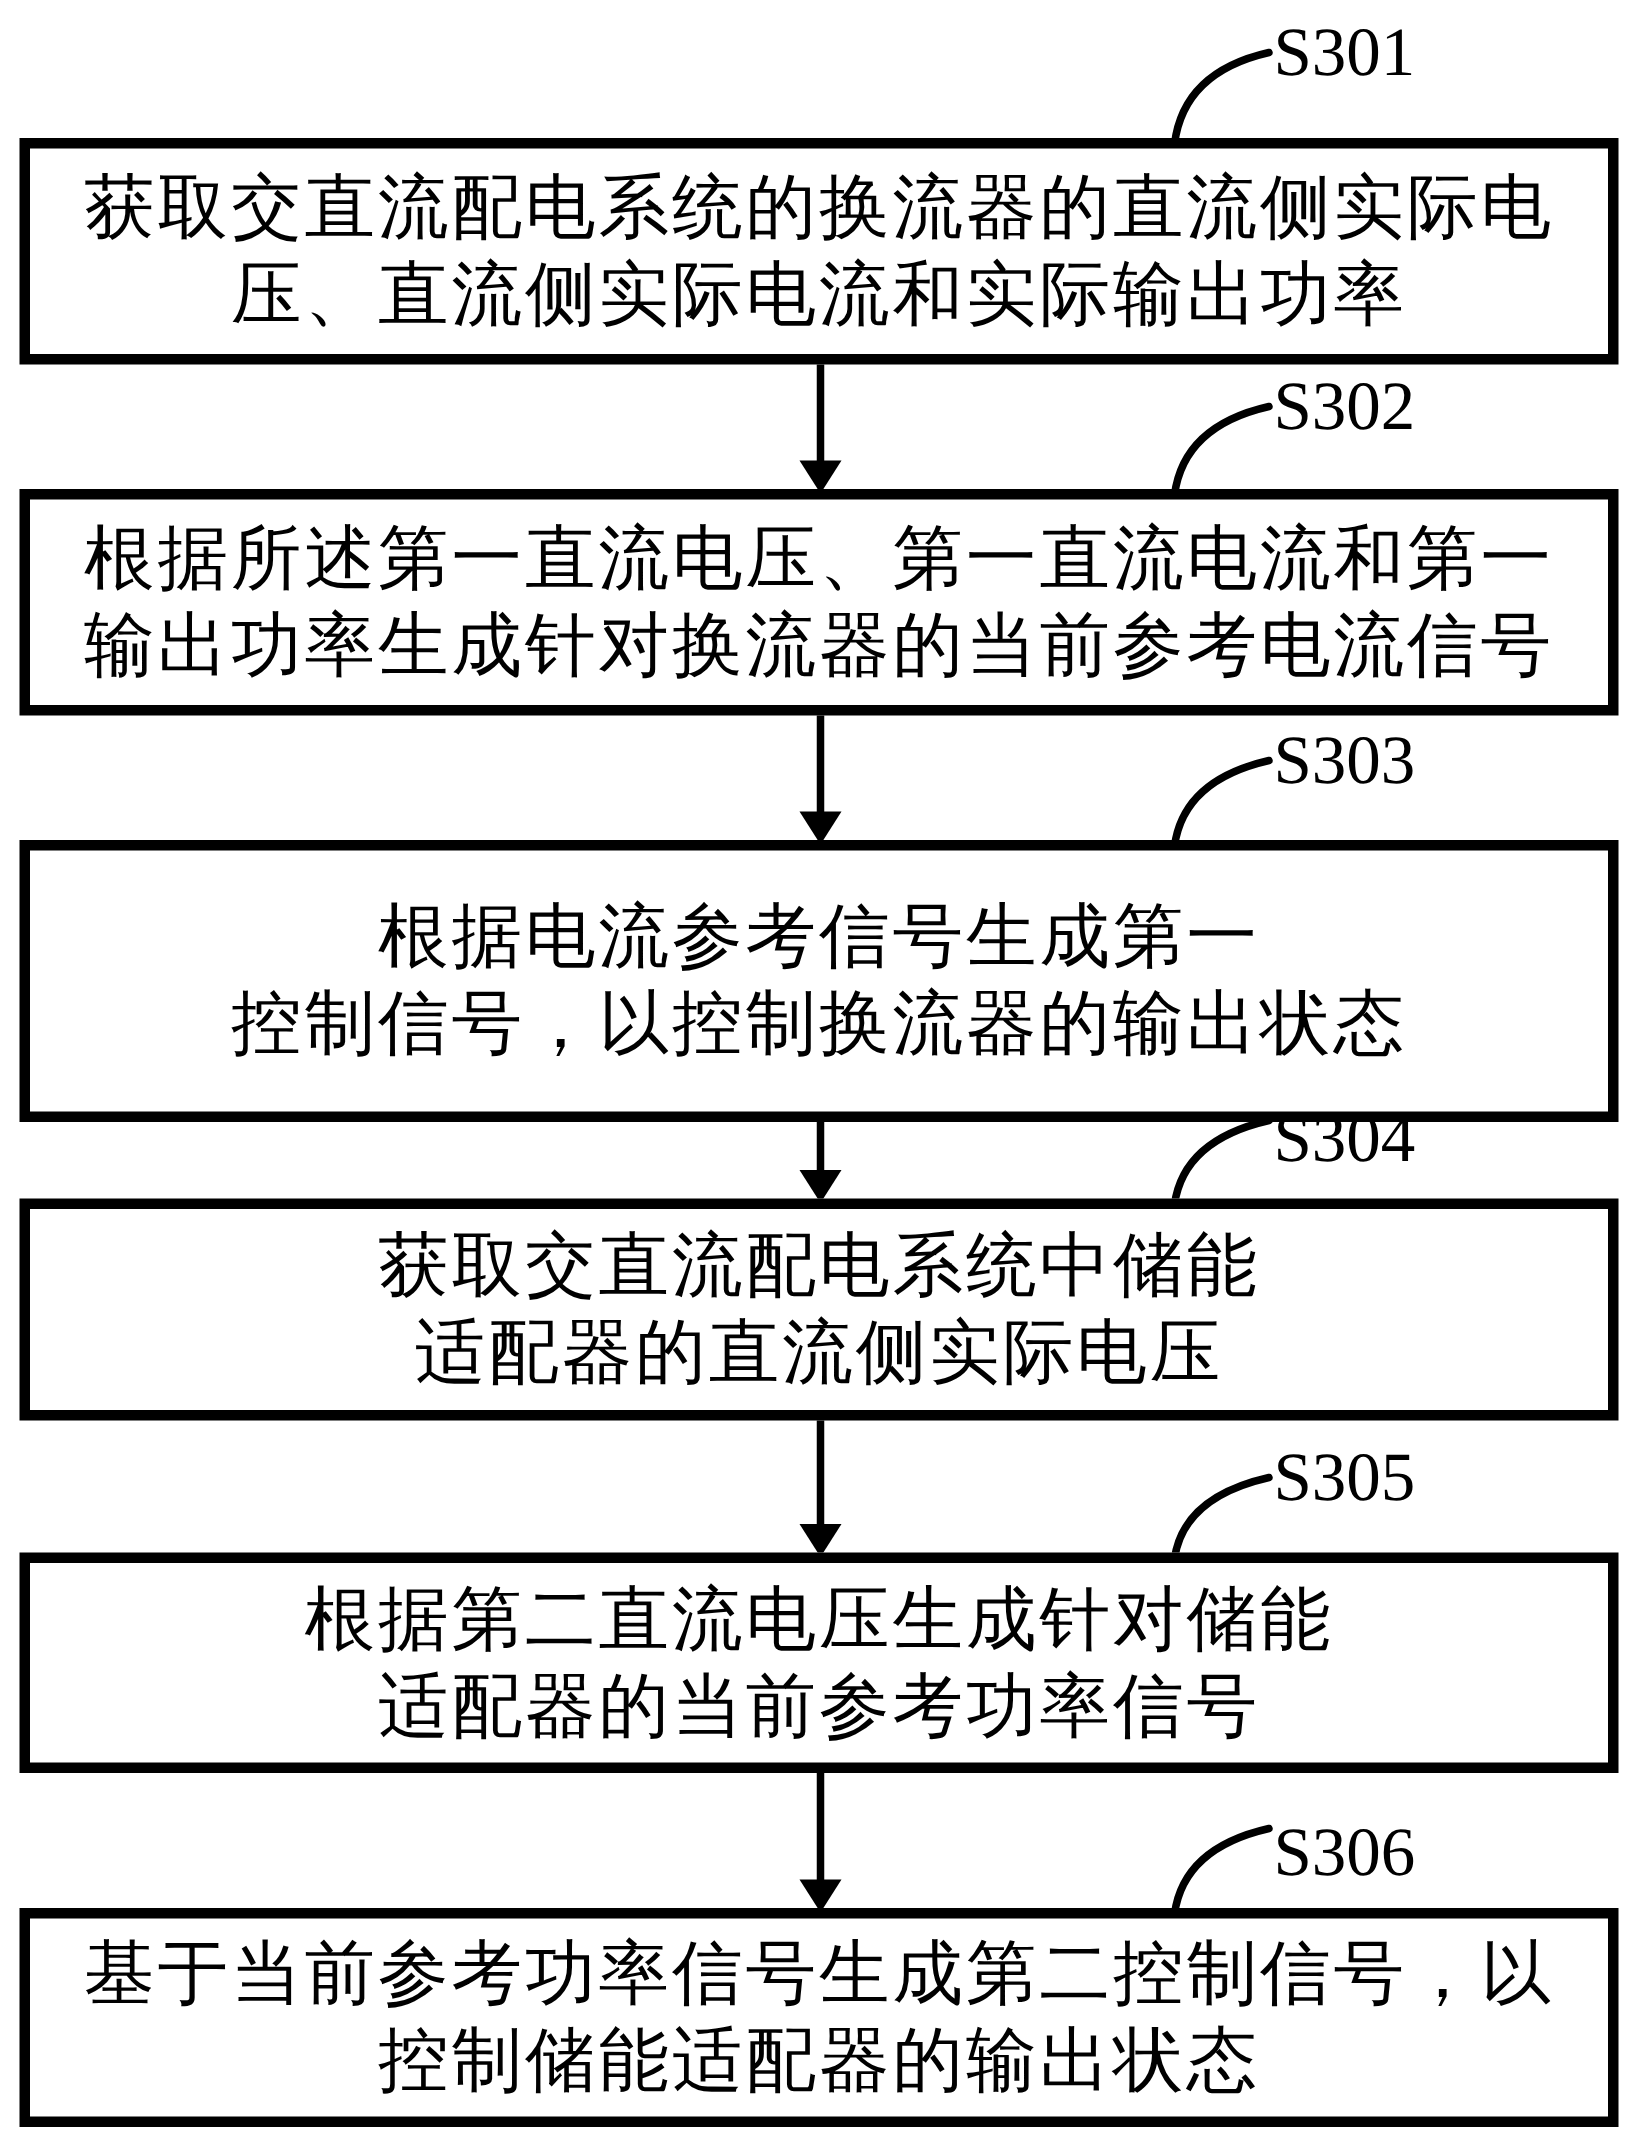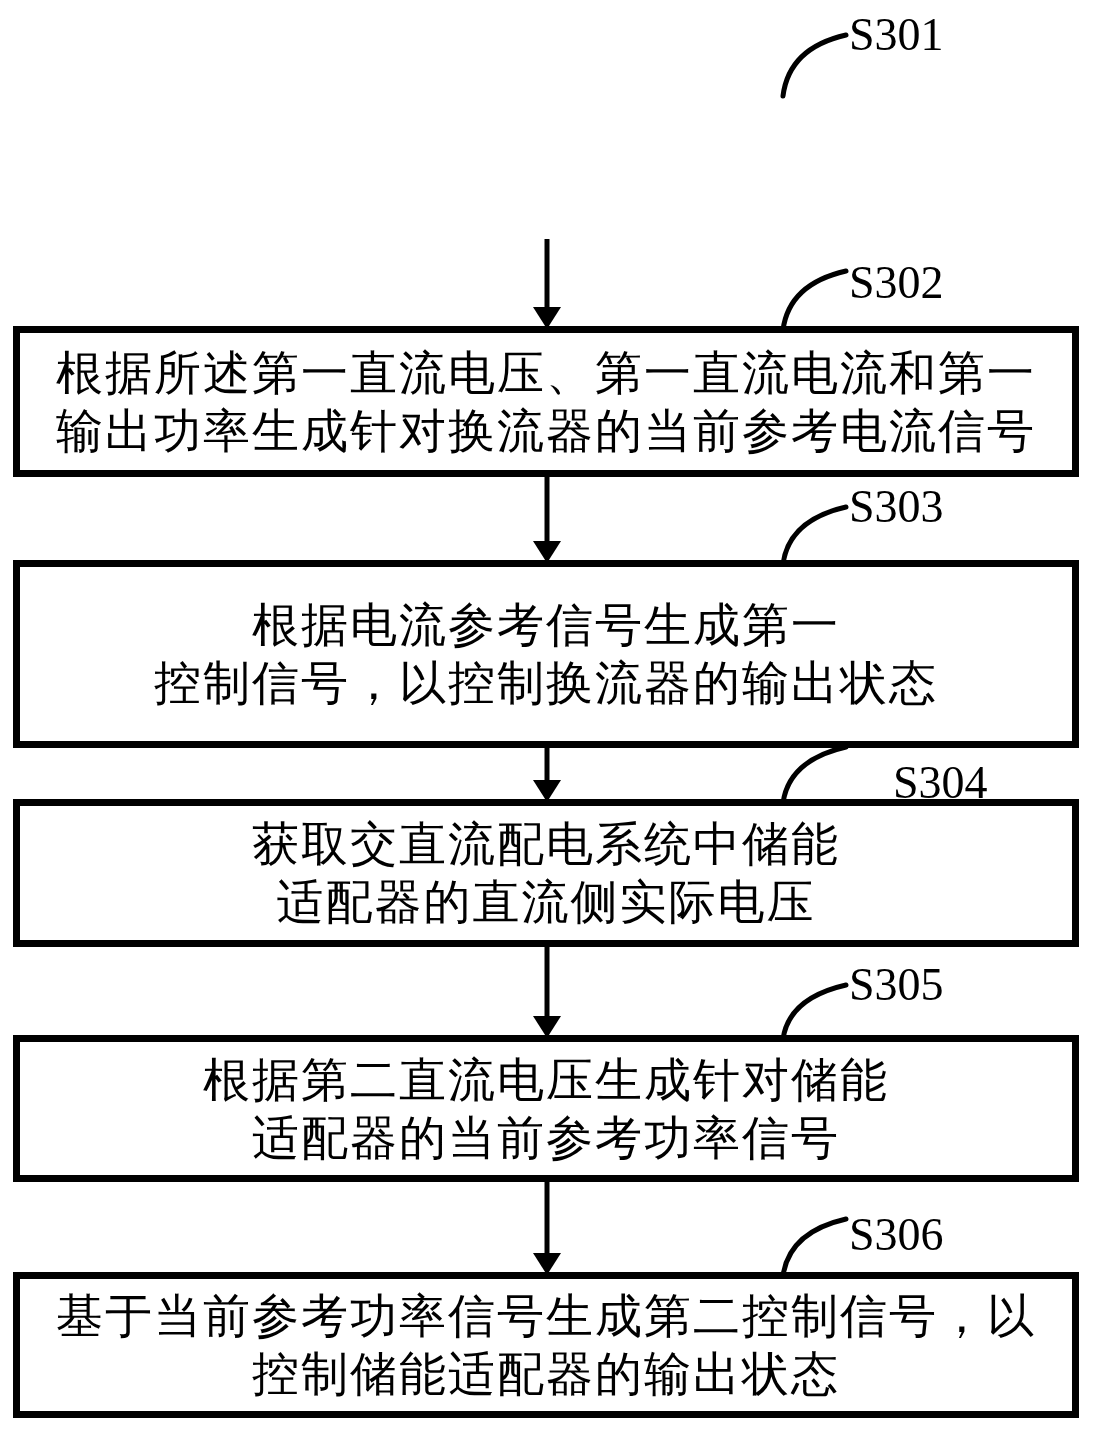--- a/index.html
+++ b/index.html
@@ -57,23 +57,23 @@
     color: #000000;
     white-space: nowrap;
   }
   .box1 { top: 92px;   height: 151px; }
   .box2 { top: 326px;  height: 151px; }
   .box3 { top: 560px;  height: 188px; }
   .box4 { top: 799px;  height: 148px; }
   .box5 { top: 1035px; height: 147px; }
   .box6 { top: 1272px; height: 146px; }
   .label1 { top: 12px;   }
-  .label2 { top: 260px;  }
+  .label2 { top: 248px;  }
   .label3 { top: 484px;  }
-  .label4 { top: 760px; margin-left: 44px;  }
+  .label4 { top: 736px;  }
   .label5 { top: 962px;  }
   .label6 { top: 1196px; margin-top: 16px; }
 </style>
 </head>
 <body>
 
 <div class="canvas">
 
   <svg class="connectors" viewBox="0 0 1097 1436" xmlns="http://www.w3.org/2000/svg">
 
@@ -106,20 +106,24 @@
     </g>
   </svg>
 
   <div class="step-label label1">S301</div>
   <div class="step-label label2">S302</div>
   <div class="step-label label3">S303</div>
   <div class="step-label label4">S304</div>
   <div class="step-label label5">S305</div>
   <div class="step-label label6">S306</div>
 
+  <div class="box box1">
+    <div class="line">获取交直流配电系统的换流器的直流侧实际电</div>
+    <div class="line">压、直流侧实际电流和实际输出功率</div>
+  </div>
 
   <div class="box box2">
     <div class="line">根据所述第一直流电压、第一直流电流和第一</div>
     <div class="line">输出功率生成针对换流器的当前参考电流信号</div>
   </div>
 
   <div class="box box3">
     <div class="line">根据电流参考信号生成第一</div>
     <div class="line">控制信号，以控制换流器的输出状态</div>
   </div>

